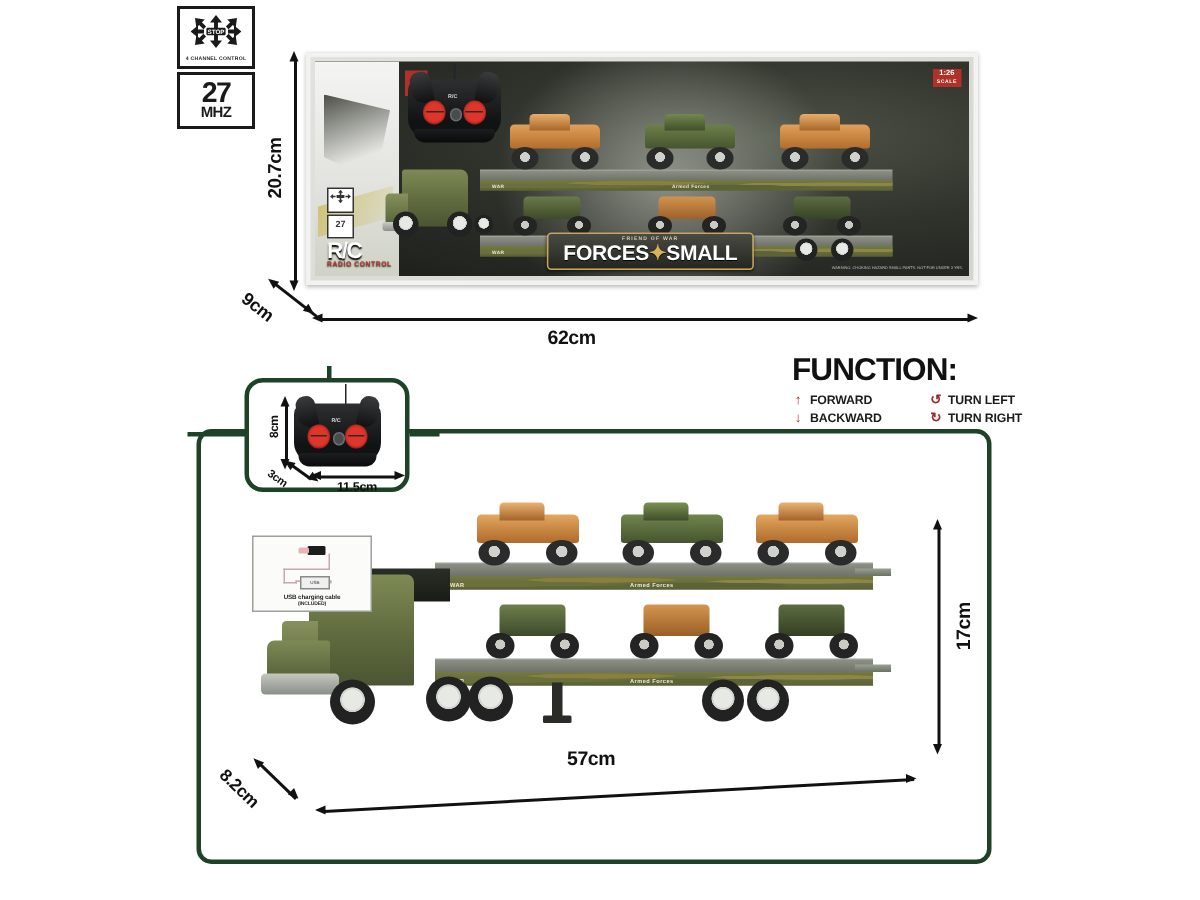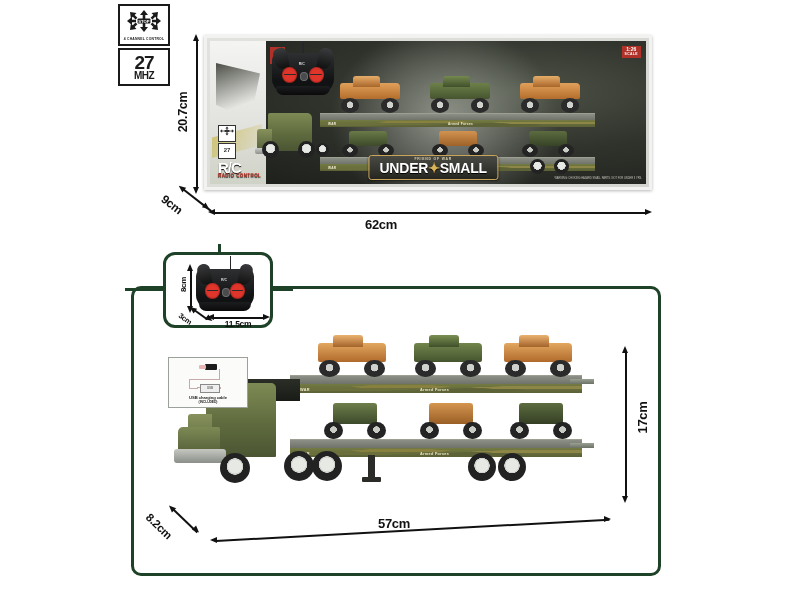--- a/index.html
+++ b/index.html
@@ -538,21 +538,21 @@
         <div class="qw r"></div>
       </div>
       <div class="quad" style="left:312px; top:88px; width:52px; height:28px;">
         <div class="qbody" style="background:linear-gradient(180deg,#5d6c40,#374327);"></div>
         <div class="qw l"></div>
         <div class="qw r"></div>
       </div>
 
       <div class="armed-logo">
         <span class="pre">FRIEND OF WAR</span>
-        <span class="main"><span>UNDER</span><span class="star">✦</span><span>SMALL</span></span>
+        <span class="main"><span>FORCES</span><span class="star">✦</span><span>SMALL</span></span>
       </div>
     </div>
   </div>
 
   <div class="arrowline av" style="left:196px; top:40px; height:148px;"></div>
   <div class="arrowhead ah-up" style="left:192.8px; top:34px;"></div>
   <div class="arrowhead ah-down" style="left:192.8px; top:187px;"></div>
   <div class="abs dimtext rot90" style="left:150px; top:105px; width:66px; text-align:center; font-size:12.5px;">20.7cm</div>
 
   <div class="diagwrap" style="left:183px; top:188px;">
@@ -560,20 +560,41 @@
   </div>
   <div class="arrowhead ah-left" style="left:178px; top:185px; transform: rotate(38deg);"></div>
   <div class="arrowhead ah-right" style="left:203px; top:204px; transform: rotate(38deg);"></div>
   <div class="abs dimtext" style="left:167px; top:192px; font-size:12px; transform: rotate(38deg); transform-origin:left top;">9cm</div>
 
   <div class="arrowline ah" style="left:214px; top:212px; width:432px;"></div>
   <div class="arrowhead ah-left" style="left:208px; top:209.2px;"></div>
   <div class="arrowhead ah-right" style="left:645px; top:209.2px;"></div>
   <div class="abs dimtext" style="left:365px; top:217px; font-size:13px;">62cm</div>
 
+  <div id="function-block">
+    <div class="fn-title">FUNCTION:</div>
+    <div class="fn-grid">
+      <div class="fn-item">
+        <span class="fn-ico">↑</span>
+        <span class="fn-label">FORWARD</span>
+      </div>
+      <div class="fn-item">
+        <span class="fn-ico">↺</span>
+        <span class="fn-label">TURN LEFT</span>
+      </div>
+      <div class="fn-item">
+        <span class="fn-ico">↓</span>
+        <span class="fn-label">BACKWARD</span>
+      </div>
+      <div class="fn-item">
+        <span class="fn-ico">↻</span>
+        <span class="fn-label">TURN RIGHT</span>
+      </div>
+    </div>
+  </div>
 
   <div id="green-frame"></div>
   <div class="callout-stem-v"></div>
   <div class="callout-stem-h"></div>
   <div class="callout-stem-l"></div>
 
   <div id="rc-callout">
     <div class="ctrl" style="left:30px; top:14px; width:58px; height:40px;">
       <div class="ctrl-antenna" style="left:58%; top:-13px; height:16px;"></div>
       <div class="ctrl-shell"></div>
@@ -695,15 +716,15 @@
   </div>
   <div class="arrowhead ah-left" style="left:168px; top:505px; transform: rotate(44deg);"></div>
   <div class="arrowhead ah-right" style="left:193px; top:527px; transform: rotate(44deg);"></div>
   <div class="abs dimtext" style="left:152px; top:511px; font-size:11.5px; transform: rotate(44deg); transform-origin:left top;">8.2cm</div>
 
   <div class="diagwrap" style="left:216px; top:540px;">
     <div class="diagline" style="width:394px; transform: rotate(-3.1deg);"></div>
   </div>
   <div class="arrowhead ah-left" style="left:210px; top:537px;"></div>
   <div class="arrowhead ah-right" style="left:604px; top:516px;"></div>
-  <div class="abs dimtext" style="left:378px; top:516px; font-size:13px;">57cm</div>
+  <div class="abs dimtext" style="left:378px; top:498px; font-size:13px;">57cm</div>
 
 </div>
 
 </body></html>

